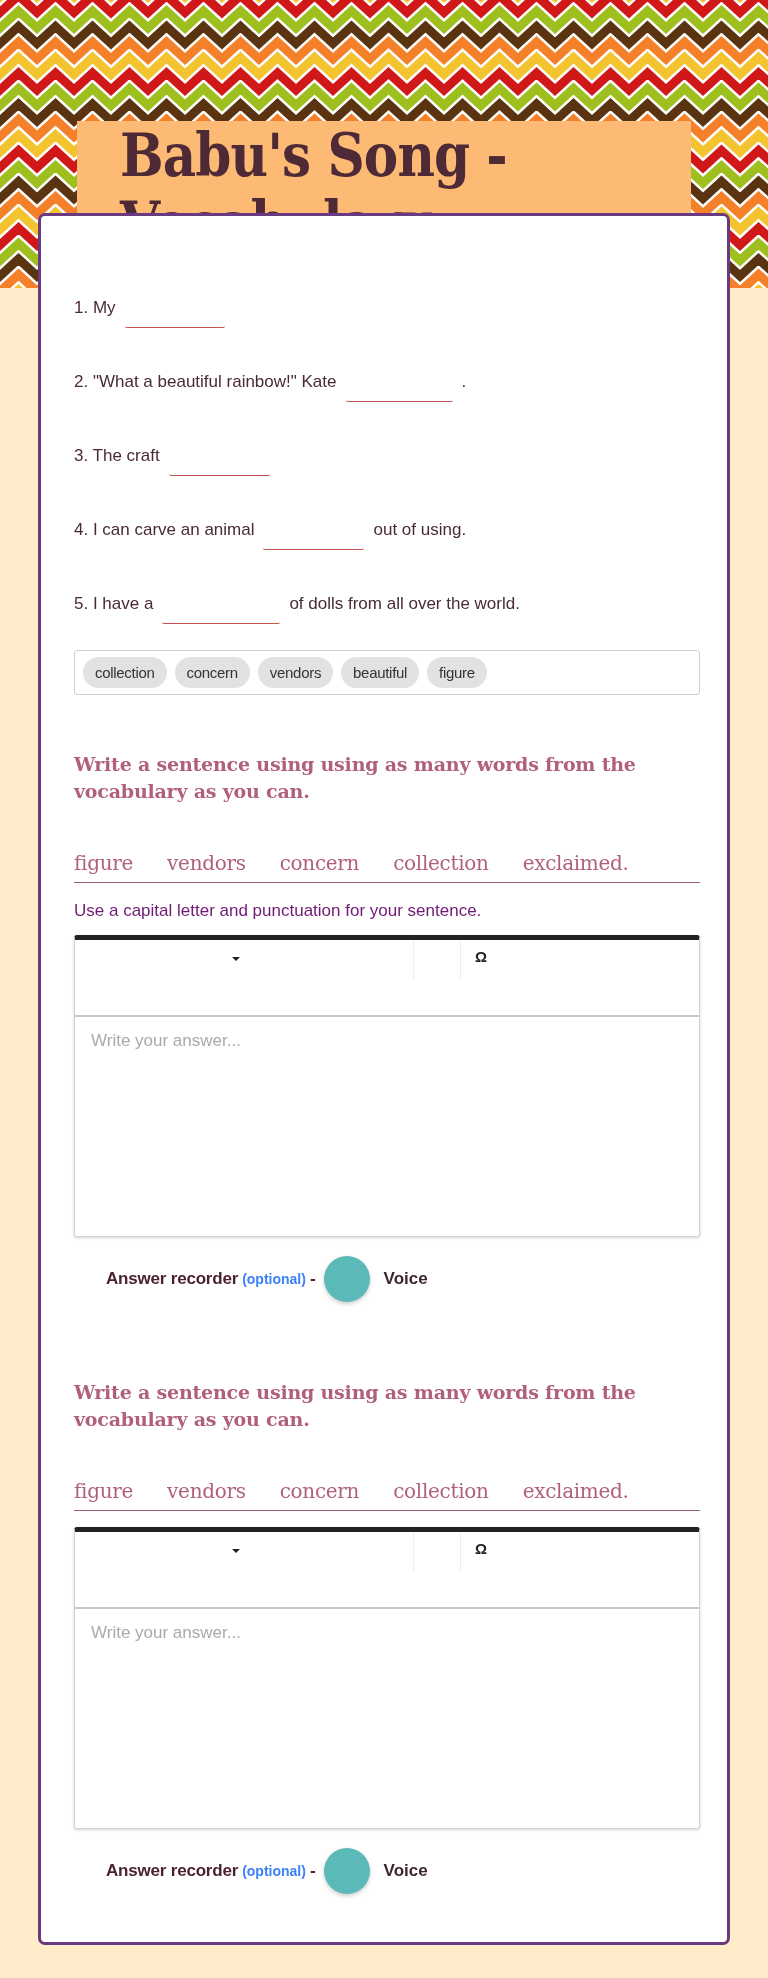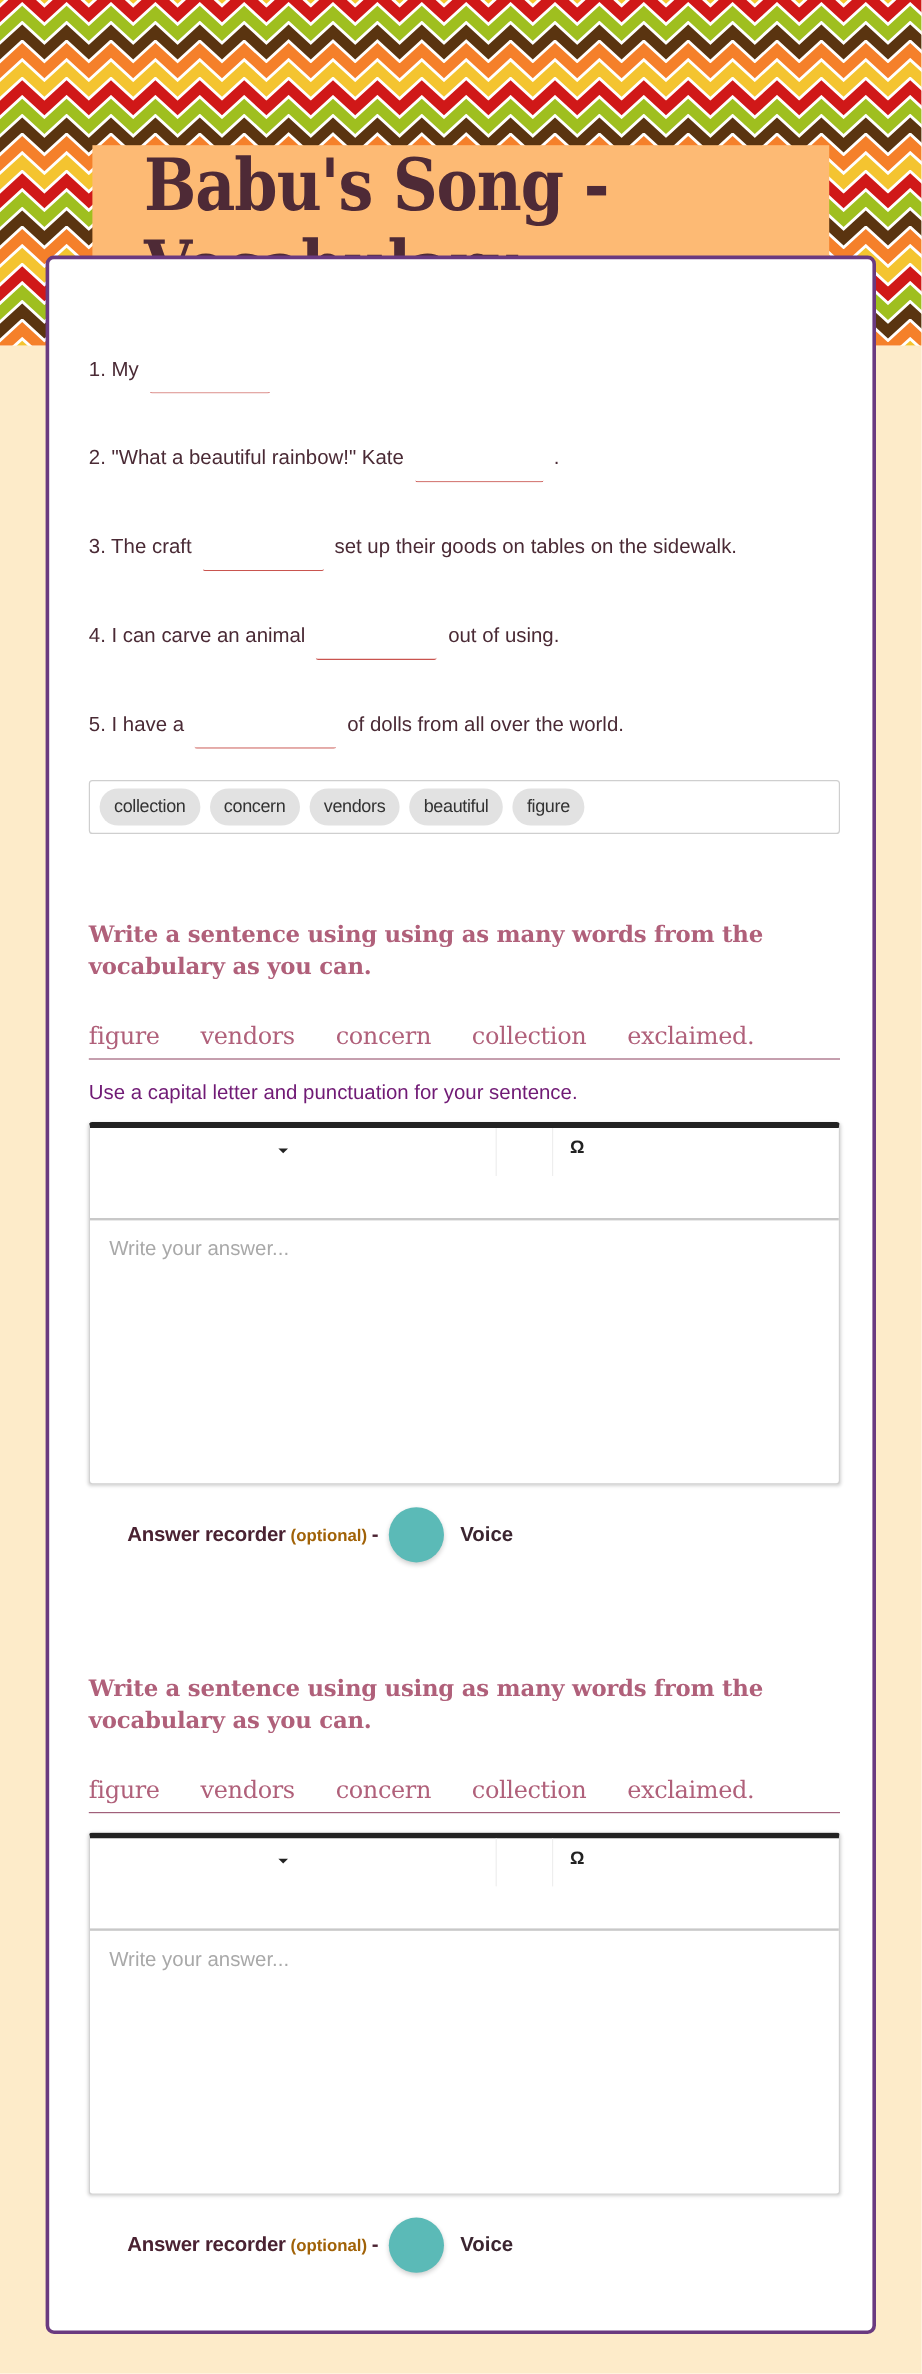--- a/index.html
+++ b/index.html
@@ -64,21 +64,20 @@
     background: #e2e2e2; border-radius: 16px; height: 31px;
     padding: 0 12px; display: flex; align-items: center;
     font-size: 15px; color: #333333; letter-spacing: -0.3px;
   }
 
   .heading {
     position: absolute; left: 0; width: 626px;
     font-family: "DejaVu Serif", "Liberation Serif", serif;
     font-size: 19px; line-height: 27px; color: #b0607a;
     letter-spacing: -0.2px;
-    margin-top: 15px;
   }
   .vocab-line {
     position: absolute; left: 0; width: 626px; height: 32px;
     border-bottom: 1px solid #a0607a;
     font-family: "DejaVu Serif", "Liberation Serif", serif;
     font-size: 20px; color: #b0607a;
     display: flex; align-items: flex-start;
   }
   .vocab-line span { margin-right: 34px; letter-spacing: -0.3px; }
   .instruction {
@@ -118,21 +117,21 @@
     padding: 14px 16px; font-size: 17px; color: #333;
     font-family: "Liberation Sans", "DejaVu Sans", sans-serif;
     background: transparent;
   }
   .answer-area::placeholder { color: #a9a9a9; }
 
   .recorder {
     position: absolute; left: 0; display: flex; align-items: center; height: 46px; margin-left: 32px;
   }
   .rec-label { font-size: 17px; font-weight: bold; color: #4a2232; letter-spacing: -0.2px; }
-  .rec-opt { font-size: 14px; font-weight: bold; color: #a16207; margin-left: 4px; }
+  .rec-opt { font-size: 14px; font-weight: bold; color: #3b82f6; margin-left: 4px; }
   .rec-dash { font-size: 17px; font-weight: bold; color: #4a2232; margin-left: 4px; }
   .rec-btn {
     width: 46px; height: 46px; border-radius: 50%; background: #5bbab7;
     margin-left: 8px; box-shadow: 0 2px 4px rgba(0,0,0,0.2); border: none;
   }
   .rec-voice { font-size: 17px; font-weight: bold; color: #3b2530; margin-left: 14px; }
 </style>
 </head>
 <body>
 
@@ -176,21 +175,20 @@
       <input class="blank" style="width: 100px;" value="">
     </div>
     <div class="question" style="top:154px">
       <span class="t">2. "What a beautiful rainbow!" Kate</span>
       <input class="blank" style="width: 107px;" value="">
       <span class="t">.</span>
     </div>
     <div class="question" style="top:228px">
       <span class="t">3. The craft</span>
       <input class="blank" style="width: 101px;" value="">
-      <span class="t">set up their goods on tables on the sidewalk.</span>
     </div>
     <div class="question" style="top:302px">
       <span class="t">4. I can carve an animal</span>
       <input class="blank" style="width: 101px;" value="">
       <span class="t">out of using.</span>
     </div>
     <div class="question" style="top:376px">
       <span class="t">5. I have a</span>
       <input class="blank" style="width: 118px;" value="">
       <span class="t">of dolls from all over the world.</span>

